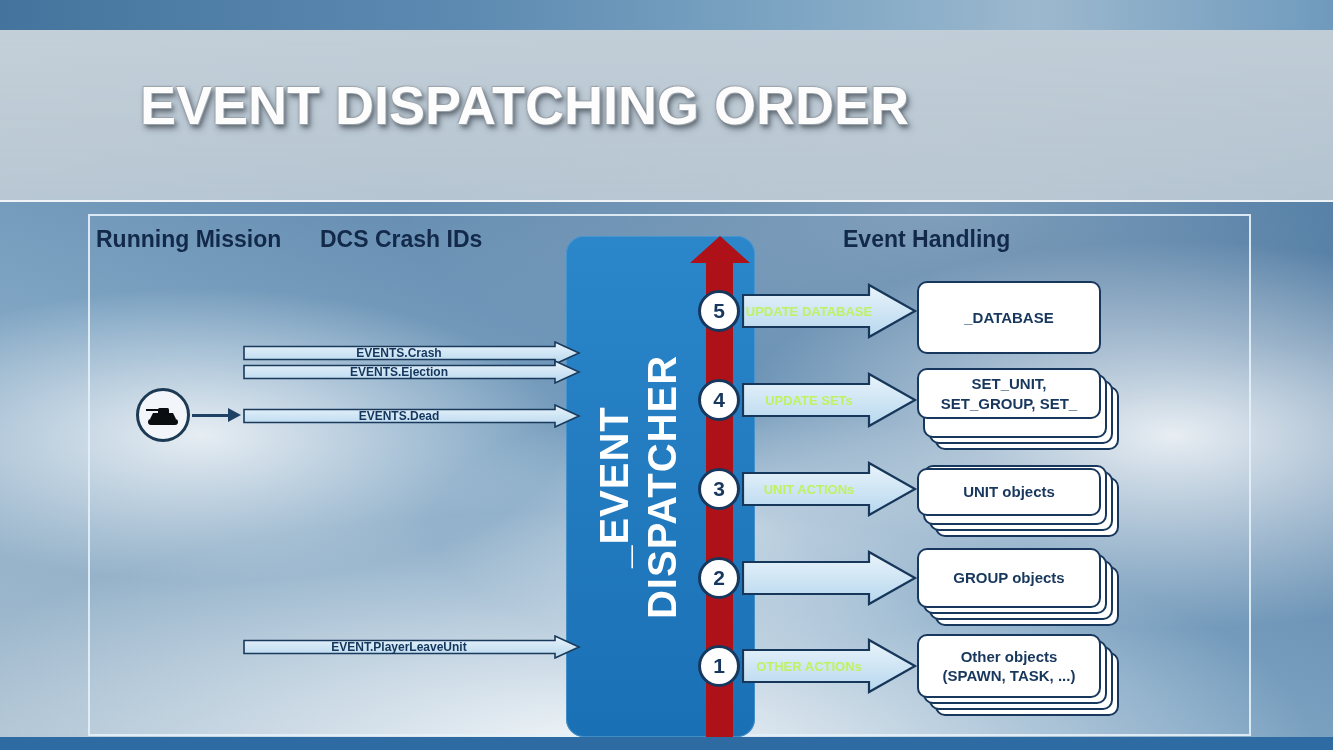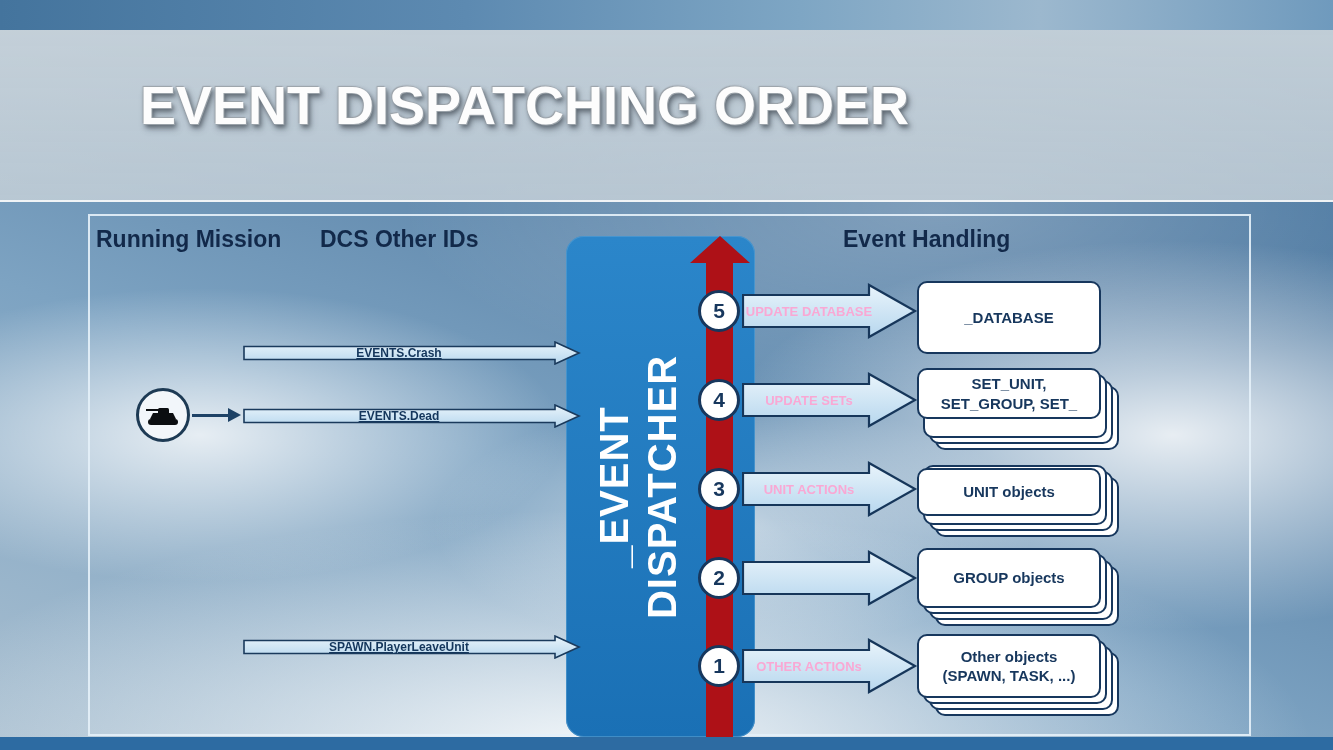--- a/index.html
+++ b/index.html
@@ -51,27 +51,27 @@
   .unit-circle{position:absolute;left:136px;top:388px;width:54px;height:54px;
     border-radius:50%;background:#f2f6fa;border:3px solid #1d3a54;box-sizing:border-box;
     display:flex;align-items:center;justify-content:center;z-index:3;}
   .conn-line{position:absolute;left:192px;top:414px;width:38px;height:3px;background:#1e4266;z-index:3;}
   .conn-head{position:absolute;left:228px;top:408px;width:0;height:0;z-index:3;
     border-left:13px solid #1e4266;border-top:7.5px solid transparent;border-bottom:7.5px solid transparent;}
 
   .levt{position:absolute;left:243px;width:338px;height:24px;z-index:3;}
   .levt-label{position:absolute;left:0;top:0;width:312px;height:24px;
     display:flex;align-items:center;justify-content:center;
-    font-size:12px;font-weight:bold;color:#14365c;text-decoration:underline;white-space:nowrap;}
+    font-size:12px;font-weight:bold;color:#14365c;white-space:nowrap;}
 
   
   .ract{position:absolute;left:742px;z-index:3;}
   .ract-label{position:absolute;left:742px;width:134px;height:56px;z-index:4;
     display:flex;align-items:center;justify-content:center;text-align:center;
-    font-size:13px;font-weight:bold;color:#f9a8d4;}
+    font-size:13px;font-weight:bold;color:#bef264;}
   .ncircle{position:absolute;left:698px;width:42px;height:42px;border-radius:50%;
     background:#ffffff;border:3px solid #17375d;box-sizing:border-box;z-index:6;
     display:flex;align-items:center;justify-content:center;
     font-size:21px;font-weight:bold;color:#17375d;}
   .tbox{position:absolute;left:917px;width:184px;background:#ffffff;
     border:2.5px solid #17375d;border-radius:10px;box-sizing:border-box;z-index:5;
     display:flex;flex-direction:column;align-items:center;justify-content:center;
     font-size:15px;font-weight:bold;color:#17375d;text-align:center;line-height:1.3;}
   .tstack{position:absolute;width:184px;background:#ffffff;border:2.5px solid #17375d;
     border-radius:10px;box-sizing:border-box;}
@@ -93,21 +93,21 @@
   <div class="sky"></div>
   <div class="band-top"></div>
   <div class="band-title"></div>
   <div class="band-bottom"></div>
 
   <h1 class="page-title">EVENT DISPATCHING ORDER</h1>
 
   <div class="frame"></div>
 
   <div class="hdr" style="left:96px;top:226px">Running Mission</div>
-  <div class="hdr" style="left:320px;top:226px">DCS Other IDs</div>
+  <div class="hdr" style="left:320px;top:226px">DCS Crash IDs</div>
   <div class="hdr" style="left:843px;top:226px">Event Handling</div>
 
   <div class="dispatcher"></div>
   <div class="red-body" style="left:706px;top:262px;width:27px;height:475px"></div>
   <div class="red-head" style="left:690px;top:236px"></div>
   <div class="disp-text-wrap">
     <div class="disp-text">
       <div>_EVENT</div>
       <div>DISPATCHER</div>
     </div>
@@ -123,31 +123,37 @@
   </div>
   <div class="conn-line"></div>
   <div class="conn-head"></div>
 
   <div class="levt" style="top:341px">
     <svg width="338" height="24" viewBox="0 0 338 24" aria-hidden="true">
       <path d="M1 5.5 H312 V1 L336 12 L312 23 V18.5 H1 Z" fill="url(#arrfill)" stroke="#1a3a5c" stroke-width="1.6"></path>
     </svg>
     <span class="levt-label">EVENTS.Crash</span>
   </div>
+  <div class="levt" style="top:360px">
+    <svg width="338" height="24" viewBox="0 0 338 24" aria-hidden="true">
+      <path d="M1 5.5 H312 V1 L336 12 L312 23 V18.5 H1 Z" fill="url(#arrfill)" stroke="#1a3a5c" stroke-width="1.6"></path>
+    </svg>
+    <span class="levt-label">EVENTS.Ejection</span>
+  </div>
   <div class="levt" style="top:404px">
     <svg width="338" height="24" viewBox="0 0 338 24" aria-hidden="true">
       <path d="M1 5.5 H312 V1 L336 12 L312 23 V18.5 H1 Z" fill="url(#arrfill)" stroke="#1a3a5c" stroke-width="1.6"></path>
     </svg>
     <span class="levt-label">EVENTS.Dead</span>
   </div>
   <div class="levt" style="top:635px">
     <svg width="338" height="24" viewBox="0 0 338 24" aria-hidden="true">
       <path d="M1 5.5 H312 V1 L336 12 L312 23 V18.5 H1 Z" fill="url(#arrfill)" stroke="#1a3a5c" stroke-width="1.6"></path>
     </svg>
-    <span class="levt-label">SPAWN.PlayerLeaveUnit</span>
+    <span class="levt-label">EVENT.PlayerLeaveUnit</span>
   </div>
 
   <svg class="ract" style="top:283px" width="176" height="56" viewBox="0 0 176 56" aria-hidden="true">
     <path d="M1 12 H127 V2 L173 28 L127 54 V44 H1 Z" fill="url(#arrfill)" stroke="#16365a" stroke-width="2.2"></path>
   </svg>
   <div class="ract-label" style="top:283px">UPDATE DATABASE</div>
   <div class="ncircle" style="top:290px">5</div>
   <div class="tbox" style="top:281px;height:73px">
     <div>_DATABASE</div>
     <div></div>

